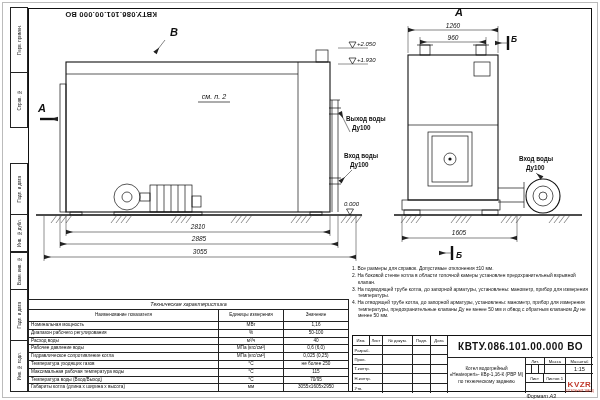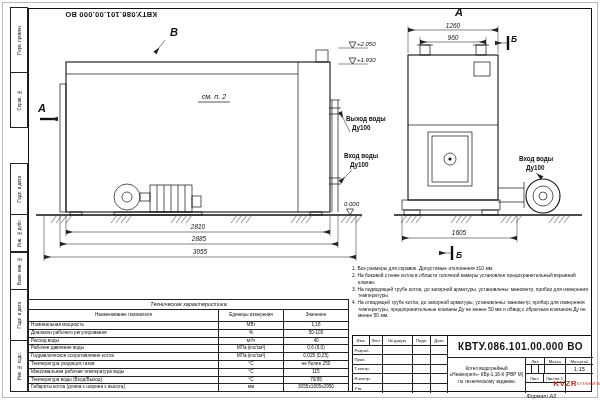--- a/index.html
+++ b/index.html
@@ -35,21 +35,21 @@
   td{border:0.7px solid #222;font-size:4.7px;padding:0 2px;height:7.8px;line-height:1.05;overflow:hidden}
   td.ttl{font-size:5.4px;font-style:italic;text-align:center;height:10px}
   td.hdr{text-align:center;font-size:4.6px;height:12px}
   td.u,td.v{text-align:center}
   
   .tb{position:absolute;left:352px;top:335px;width:240px;height:57px;border:1px solid #111;background:#fff;font-size:4.2px}
   .tb .cell{position:absolute;border-right:0.7px solid #222;border-bottom:0.7px solid #222;display:flex;align-items:center;justify-content:center;text-align:center;overflow:hidden}
   .tb .lft{justify-content:flex-start;padding-left:1.5px}
   .tb-desig{position:absolute;left:95px;top:0;width:145px;height:22px;border-bottom:0.7px solid #222;display:flex;align-items:center;justify-content:center;font-size:10px;font-weight:bold;letter-spacing:.5px}
   .tb-title{position:absolute;left:95px;top:22px;width:78px;height:35px;border-right:0.7px solid #222;display:flex;flex-direction:column;align-items:center;justify-content:center;font-size:4.7px;line-height:1.35;text-align:center}
-  .logo{position:absolute;left:213px;top:38px;width:27px;height:19px;display:flex;align-items:center;justify-content:center}
+  .logo{position:absolute;left:213px;top:38px;width:27px;height:19px;display:flex;flex-direction:column;align-items:center;justify-content:flex-end}
   .logo .mark{color:#c0392b;font-weight:bold;font-size:8px;letter-spacing:.5px}
   .logo .sub{color:#c0392b;font-size:2.9px;white-space:nowrap}
   .fmt{position:absolute;top:393px;right:44px;font-size:5.4px;font-style:italic}
 </style>
 </head>
 <body>
 
 <div class="paper-edge"></div>
 <div class="frame"></div>
 

